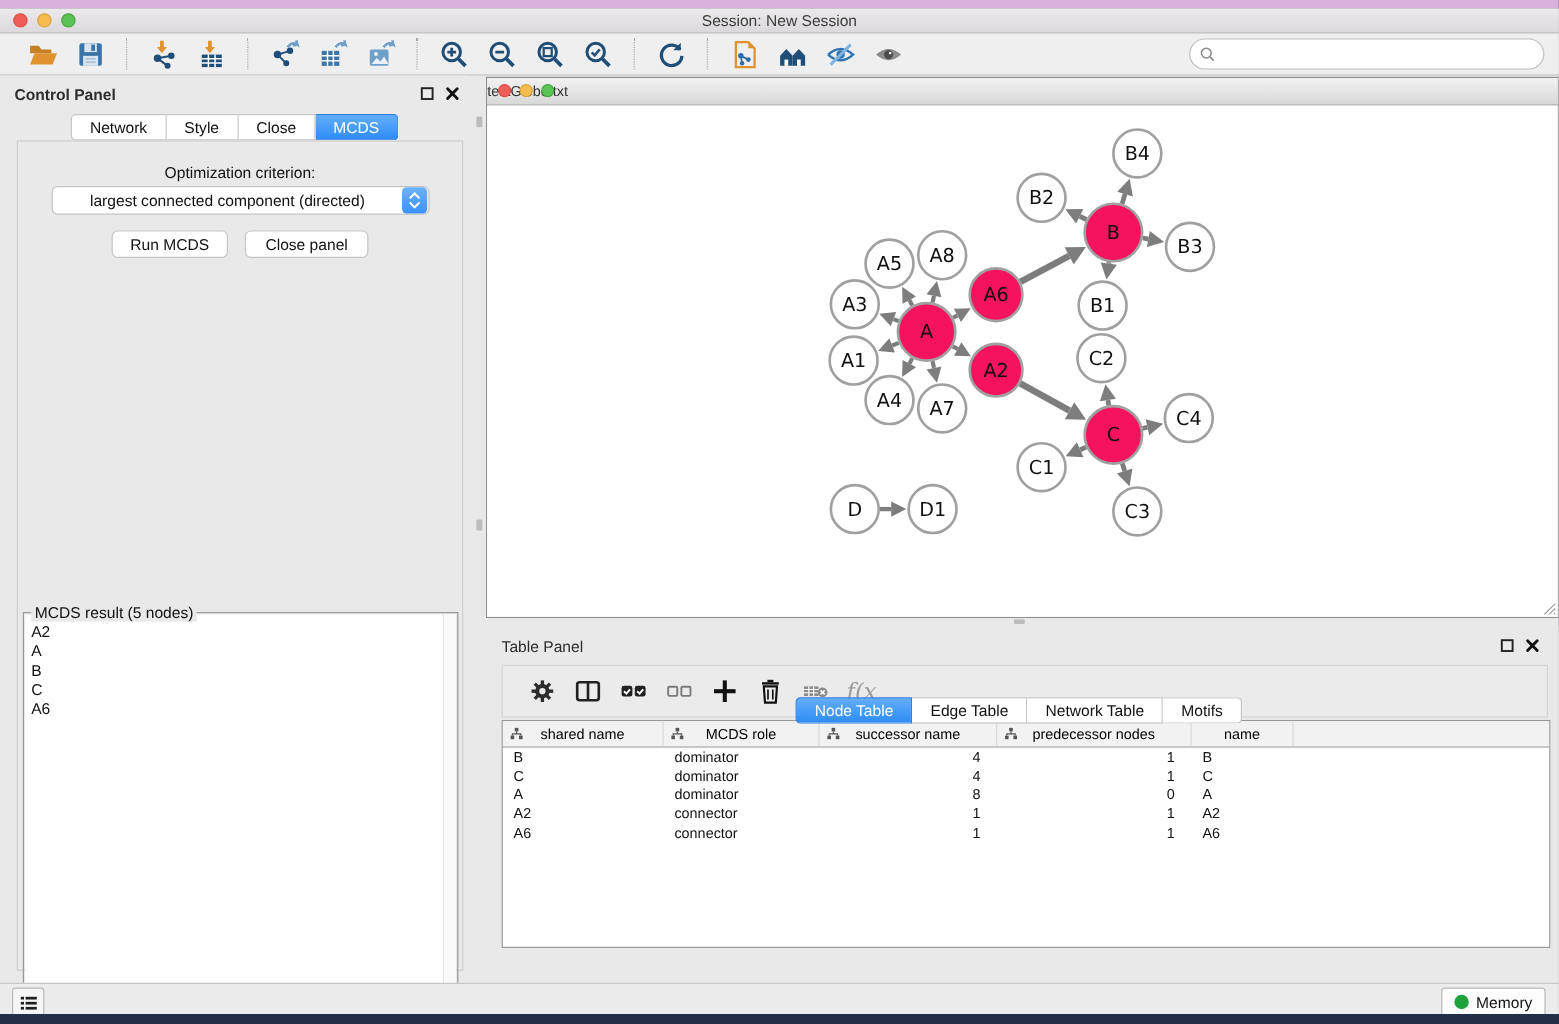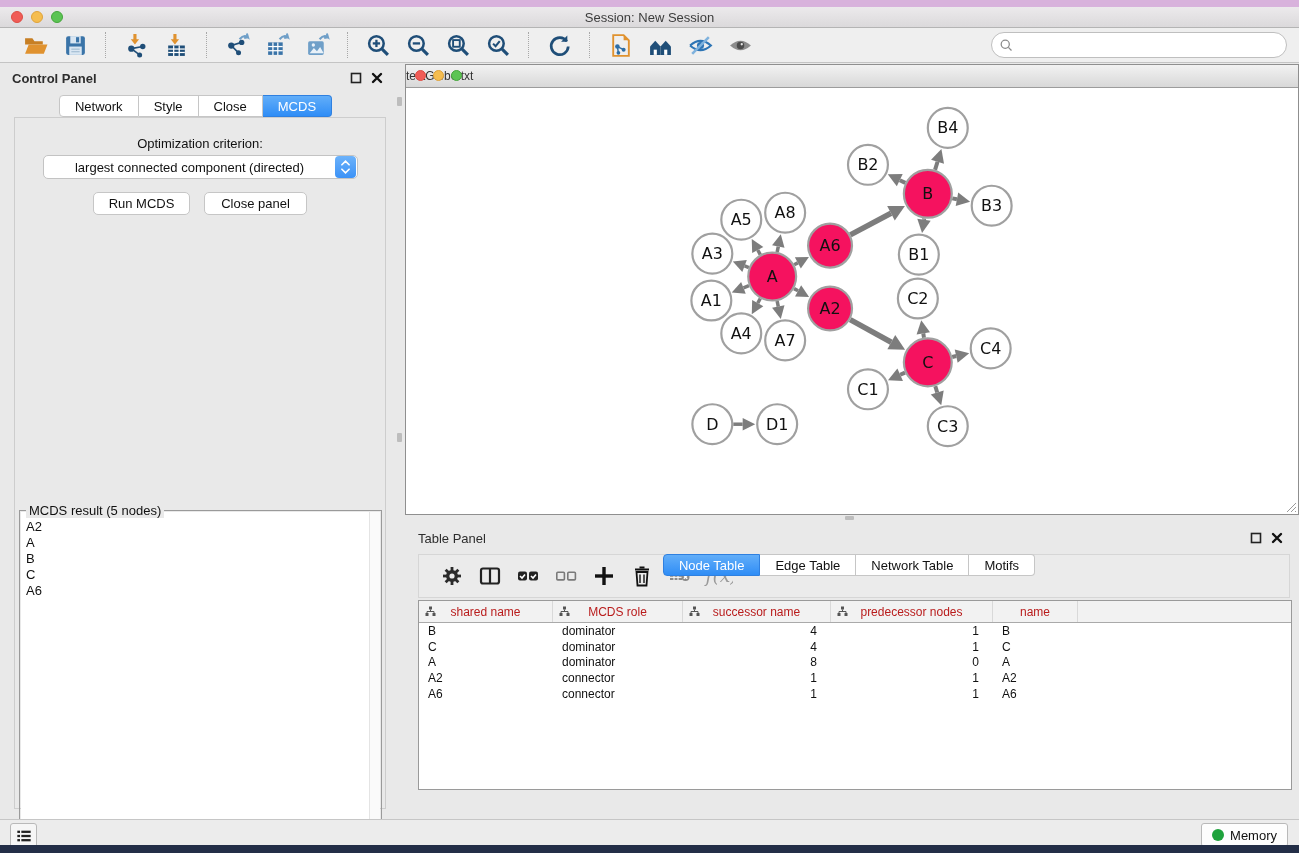--- a/index.html
+++ b/index.html
@@ -80,21 +80,21 @@
   .table-panel { position:absolute; left:399px; top:515px; right:0; bottom:26px; background:#e9e9e9; }
   .tp-title { position:absolute; left:19px; top:9px; font-size:13px; color:#2d2d2d; }
   .tp-toolbar { position:absolute; left:19px; right:9px; top:32px; height:44px; background:#ebebeb;
     border:1px solid #d6d6d6; display:flex; align-items:center; padding-left:14px; }
   .tp-tool { width:38px; height:34px; display:flex; align-items:center; justify-content:center; }
   .tp-tool svg { width:24px; height:24px; }
   .tp-table { position:absolute; left:19px; right:7px; top:78px; height:190px; background:#fff;
     border:1px solid #9a9a9a; overflow:hidden; }
   .thead { display:flex; height:22px; background:#f2f2f2; border-bottom:1px solid #aaa; }
   .th { position:relative; display:flex; align-items:center; justify-content:center;
-    font-size:12px; color:#b91c1c; border-right:1px solid #d9d9d9; flex-shrink:0; }
+    font-size:12px; color:#000000; border-right:1px solid #d9d9d9; flex-shrink:0; }
   .th .colicon { position:absolute; left:6px; top:5px; width:11px; height:11px; }
   .tr { display:flex; height:15.8px; align-items:center; font-size:12px; color:#111; }
   .td { flex-shrink:0; white-space:nowrap; overflow:hidden; }
   .td.l { text-align:left; padding-left:9px; }
   .td.r { text-align:right; padding-right:14px; }
   .tp-tabs { position:absolute; bottom:6px; left:0; right:0; display:flex; justify-content:center; }
 
   
   .statusbar { position:absolute; left:0; right:0; bottom:0; height:26px; background:#ececec;
     border-top:1px solid #c6c6c6; }
@@ -619,21 +619,21 @@
           </div>
           <div class="tr">
             <div class="td l" style="width: 134px;">A6</div>
             <div class="td l" style="width: 130px;">connector</div>
             <div class="td r" style="width: 148px;">1</div>
             <div class="td r" style="width: 162px;">1</div>
             <div class="td l" style="width: 85px;">A6</div>
           </div>
         </div>
     </div>
-    <div class="tp-tabs seg-tabs" style="position:absolute;" id="tp-tabs">
+    <div class="tp-tabs seg-tabs" style="position:absolute;margin-top:27px;" id="tp-tabs">
         <div class="seg-tab active">Node Table</div>
         <div class="seg-tab">Edge Table</div>
         <div class="seg-tab">Network Table</div>
         <div class="seg-tab">Motifs</div>
       </div>
   </div>
 
   <div class="statusbar">
     <div class="list-btn">
       <svg viewBox="0 0 24 24" style="width:16px;height:16px;">

